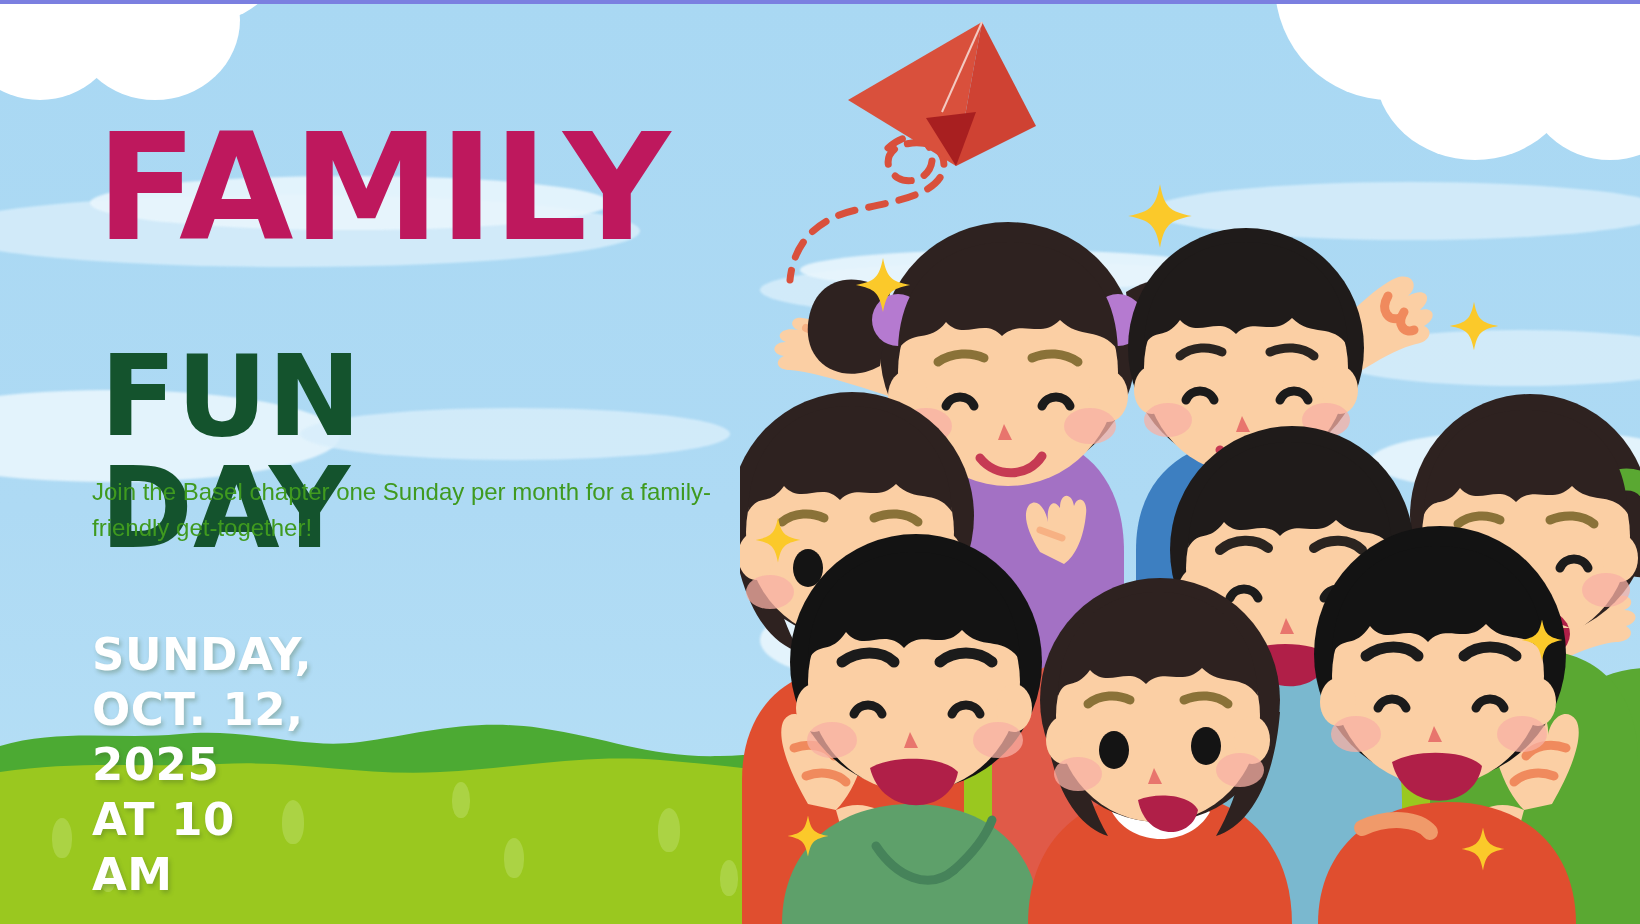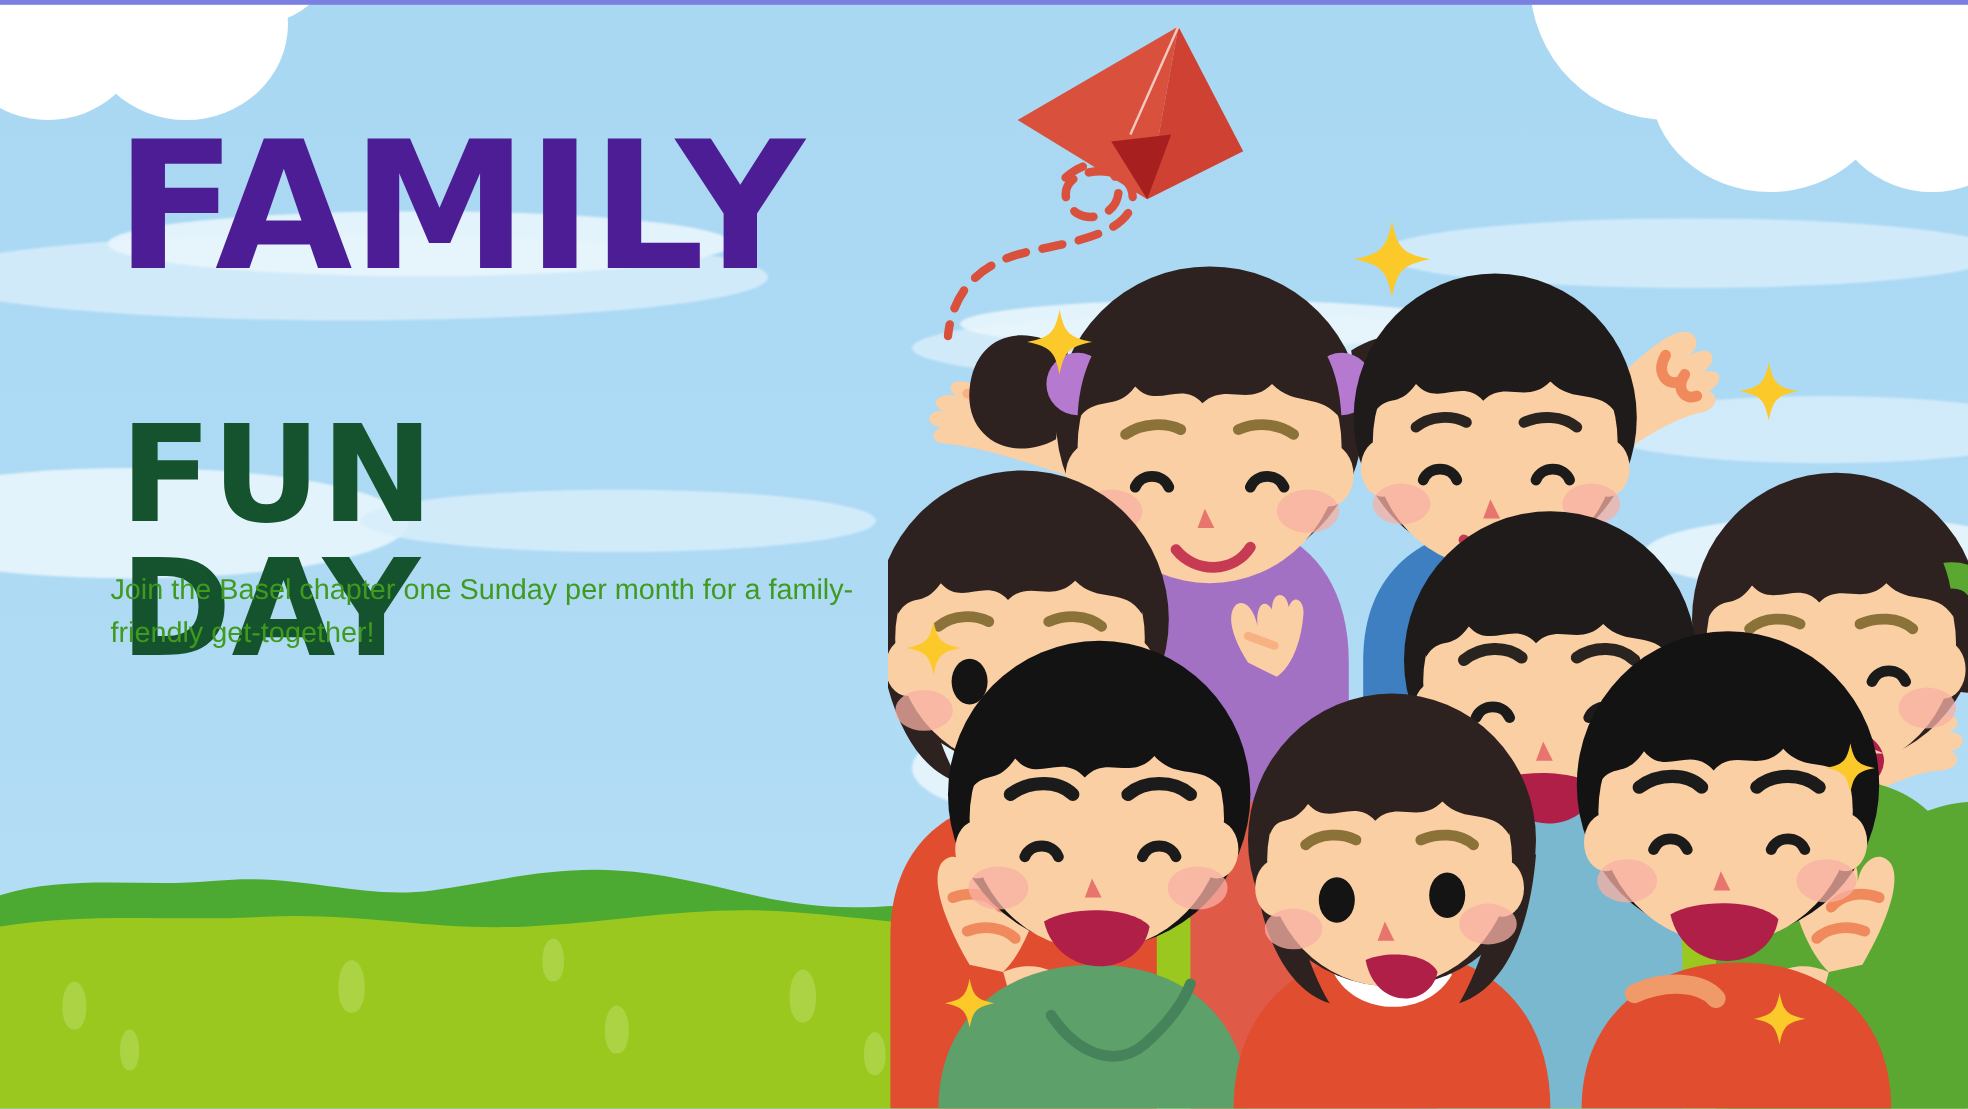--- a/index.html
+++ b/index.html
@@ -25,23 +25,23 @@
   .cloud i{position:absolute;background:#fff;border-radius:50%;display:block;}
 
   
   .hills{position:absolute;left:0;bottom:0;width:100%;height:240px;z-index:4;}
   .grassfront{position:absolute;left:0;bottom:0;width:100%;height:182px;z-index:7;}
   .blade{position:absolute;background:#b9dc63;border-radius:50% 50% 45% 45%;opacity:.55;z-index:8;}
 
   
   .textblock{position:absolute;left:0;top:0;z-index:20;}
   .h-family{
-    position:absolute;left:96px;top:98px;
+    position:absolute;left:96px;top:114px;
     font-size:148px;line-height:1;font-weight:700;letter-spacing:-1px;
-    color:#4c1d95;
+    color:#be185d;
     font-family:"DejaVu Sans","Liberation Sans",sans-serif;
   }
   .h-funday{
     position:absolute;left:100px;top:340px;
     font-size:112px;line-height:1;font-weight:700;letter-spacing:0px;
     color:#14532d;
     font-family:"DejaVu Sans","Liberation Sans",sans-serif;
   }
   .sub{
     position:absolute;left:92px;top:474px;width:620px;
@@ -398,18 +398,20 @@
   </svg>
   <svg class="star4" style="left:1520px;top:618px;width:44px;height:44px;" viewBox="0 0 60 60">
     <path d="M30,2 C34,22 38,26 58,30 C38,34 34,38 30,58 C26,38 22,34 2,30 C22,26 26,22 30,2 Z" fill="#fbc92a"></path>
   </svg>
 
   <div class="textblock">
     <div class="h-family">FAMILY</div>
     <div class="h-funday">FUN DAY</div>
     <div class="sub">Join the Basel chapter one Sunday per month for a family-friendly get-together!</div>
     <div class="dateline">
+      <div>SUNDAY, OCT. 12, 2025</div>
+      <div>AT 10 AM</div>
     </div>
   </div>
 
 
   <div class="topline"></div>
 </div>
 
 </body></html>

